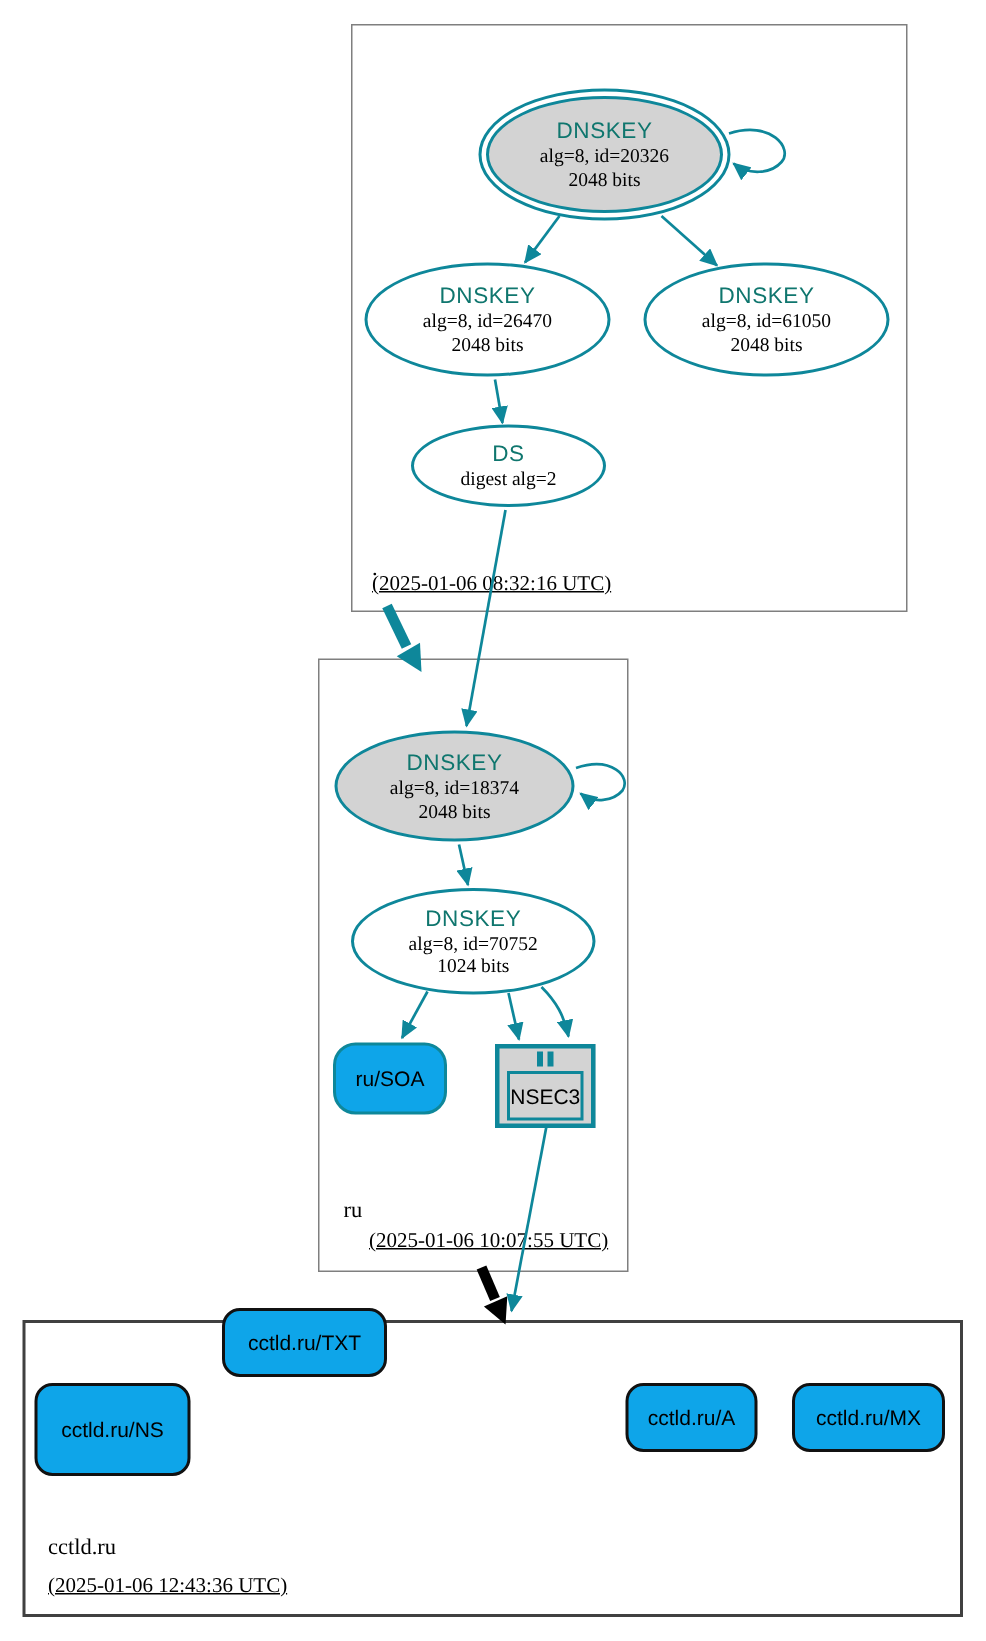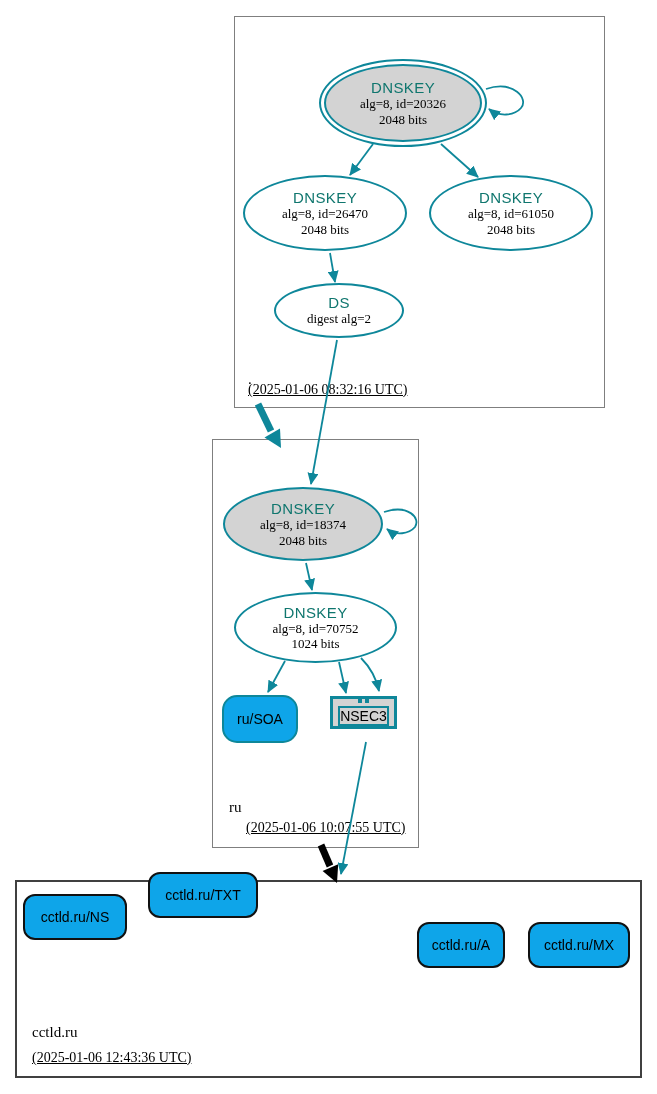--- a/index.html
+++ b/index.html
@@ -130,29 +130,29 @@
   <div class="node ellipse" style="left:234px;top:592px;width:163px;height:71px">
     <div class="ntitle">DNSKEY</div>
     <div class="ndetail">alg=8, id=70752</div>
     <div class="ndetail">1024 bits</div>
   </div>
 
   <div class="node rrset secure" style="left:222px;top:695px;width:76px;height:48px">
     <span>ru/SOA</span>
   </div>
 
-  <div class="node nsec3" style="left:330px;top:696px;width:67px;height:33px">
+  <div class="node nsec3" style="left:330px;top:696px;width:67px;height:56px">
     <div class="nsec3-head">
       <div class="nsec3-cell"></div>
       <div class="nsec3-cell"></div>
     </div>
     <div class="nsec3-main">NSEC3</div>
   </div>
 
-  <div class="node rrset" style="left:23px;top:894px;width:104px;height:46px">
+  <div class="node rrset" style="left:23px;top:922px;width:104px;height:62px">
     <span>cctld.ru/NS</span>
   </div>
   <div class="node rrset" style="left:148px;top:872px;width:110px;height:46px">
     <span>cctld.ru/TXT</span>
   </div>
   <div class="node rrset" style="left:417px;top:922px;width:88px;height:46px">
     <span>cctld.ru/A</span>
   </div>
   <div class="node rrset" style="left:528px;top:922px;width:102px;height:46px">
     <span>cctld.ru/MX</span>

